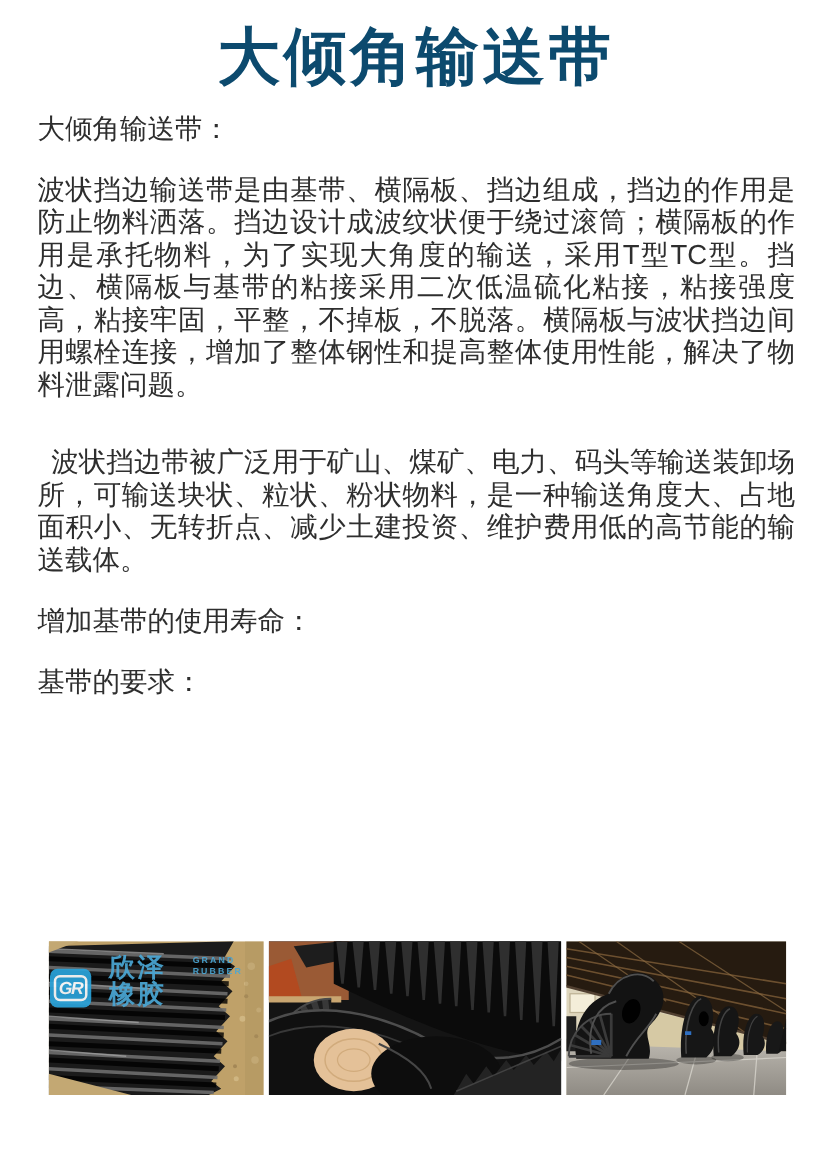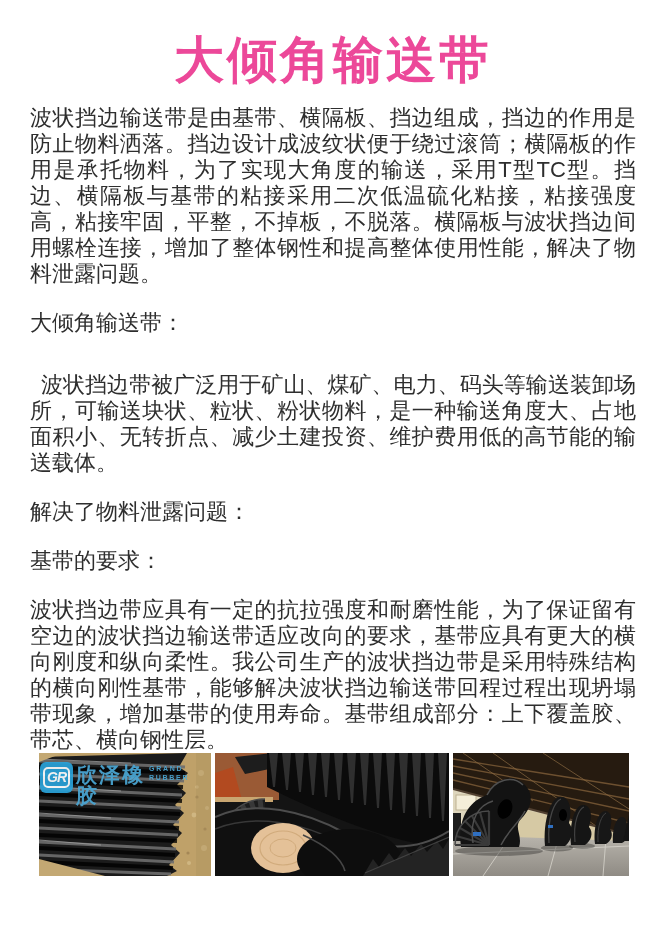--- a/index.html
+++ b/index.html
@@ -10,27 +10,27 @@
     width: 666px;
     height: 930px;
     margin: 0 auto;
     background: #ffffff;
     overflow: hidden;
     font-family: "Liberation Sans", "DejaVu Sans", sans-serif;
     color: #000;
   }
   .title {
     margin: 0 0 13px;
-    padding: 28px 0 0;
+    padding: 13px 0 0;
     text-align: center;
     font-size: 50px;
     line-height: 64px;
     font-weight: 700;
     letter-spacing: 3px;
-    color: #ec4899;
+    color: #0c4a6e;
   }
   .content {
     margin: 0 30px;
     font-size: 22px;
     line-height: 26px;
     text-align: justify;
     color: #2e2e2e;
   }
   .content p { margin: 0 0 23px; }
   .content p.indent { text-indent: 11px; margin-top: 36px; }
@@ -44,22 +44,22 @@
   }
   .photo { position: relative; height: 123px; margin: 0; padding: 0; }
   .photo svg { display: block; }
 
   
   .wm {
     position: absolute;
     top: 9px;
     left: 1px;
     display: flex;
-    align-items: flex-start;
-    gap: 3px;
+    align-items: flex-end;
+    gap: 14px;
     opacity: 0.92;
   }
   .wm-badge {
     width: 33px; height: 31px;
     background: #2aa3da;
     border-radius: 6px;
     display: flex; align-items: center; justify-content: center;
     flex: 0 0 auto;
   }
   .wm-badge span {
@@ -90,26 +90,25 @@
   }
 </style>
 </head>
 <body>
 
 <div class="page">
 
   <h1 class="title">大倾角输送带</h1>
 
   <div class="content">
+    <p>大倾角输送带：</p>
     <p>波状挡边输送带是由基带、横隔板、挡边组成，挡边的作用是防止物料洒落。挡边设计成波纹状便于绕过滚筒；横隔板的作用是承托物料，为了实现大角度的输送，采用T型TC型。挡边、横隔板与基带的粘接采用二次低温硫化粘接，粘接强度高，粘接牢固，平整，不掉板，不脱落。横隔板与波状挡边间用螺栓连接，增加了整体钢性和提高整体使用性能，解决了物料泄露问题。</p>
-    <p>大倾角输送带：</p>
     <p class="indent">波状挡边带被广泛用于矿山、煤矿、电力、码头等输送装卸场所，可输送块状、粒状、粉状物料，是一种输送角度大、占地面积小、无转折点、减少土建投资、维护费用低的高节能的输送载体。</p>
-    <p>解决了物料泄露问题：</p>
+    <p>增加基带的使用寿命：</p>
     <p>基带的要求：</p>
-    <p>波状挡边带应具有一定的抗拉强度和耐磨性能，为了保证留有空边的波状挡边输送带适应改向的要求，基带应具有更大的横向刚度和纵向柔性。我公司生产的波状挡边带是采用特殊结构的横向刚性基带，能够解决波状挡边输送带回程过程出现坍塌带现象，增加基带的使用寿命。基带组成部分：上下覆盖胶、带芯、横向钢性层。</p>
   </div>
 
   <div class="image-row">
 
     <figure class="photo">
       <svg width="172" height="123" viewBox="0 0 172 123">
         <rect width="172" height="123" fill="#bfa169"></rect>
         <g fill="#d9c290" opacity="0.65">
           <circle cx="162" cy="20" r="3"></circle>
             <circle cx="155" cy="62" r="2.4"></circle>

